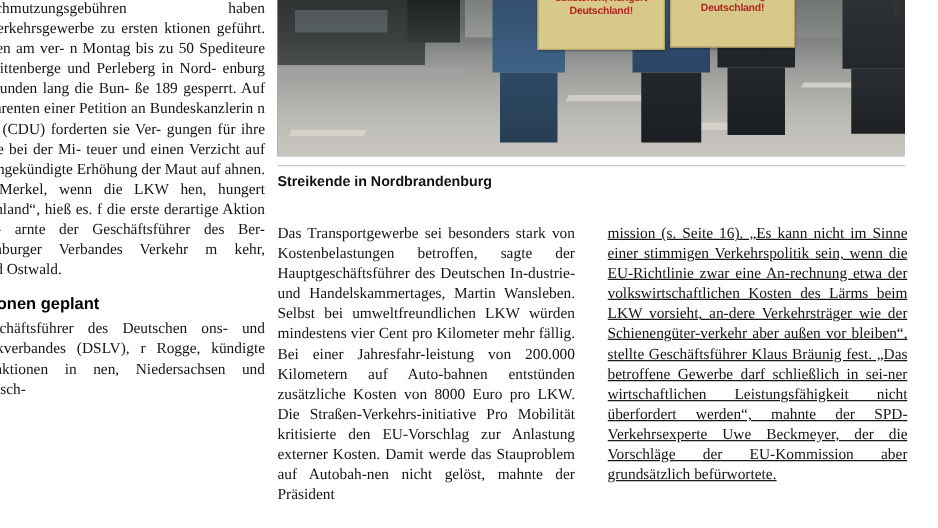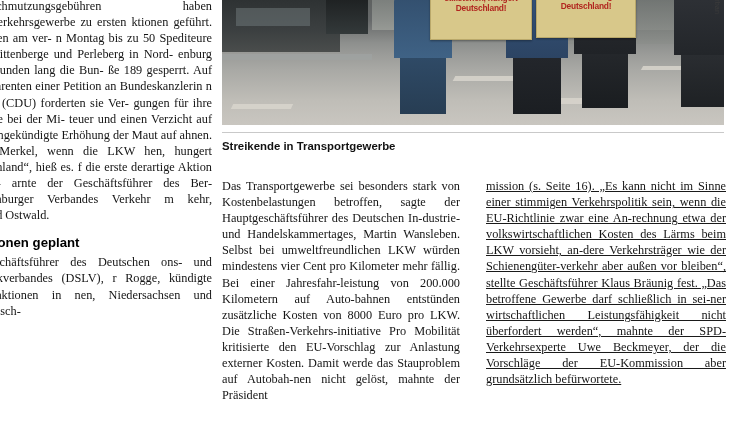--- a/index.html
+++ b/index.html
@@ -255,21 +255,21 @@
     </div>
 
     <div class="sign" style="left:208px; top:-20px; width:94px; height:54px; font-size:8.4px; padding:4px 3px 0 3px;">Wenn die LKW's stillstehen, hungert Deutschland!</div>
 
     <div class="sign" style="left:314px; top:-22px; width:92px; height:54px; font-size:8.4px; padding:4px 3px 0 3px;">Wenn die LKW's stillstehen, hungert Deutschland!</div>
 
     <div class="credit">dpa/Michael Urban</div>
   </div>
 
   <div class="cap-rule"></div>
-  <div class="caption">Streikende in Transportgewerbe</div>
+  <div class="caption">Streikende in Nordbrandenburg</div>
 
   <div class="col" id="col-mid">
     <p>Das Transportgewerbe sei besonders stark von Kostenbelastungen betroffen, sagte der Hauptgeschäftsführer des Deutschen In-dustrie- und Handelskammertages, Martin Wansleben. Selbst bei umweltfreundlichen LKW würden mindestens vier Cent pro Kilometer mehr fällig. Bei einer Jahresfahr-leistung von 200.000 Kilometern auf Auto-bahnen entstünden zusätzliche Kosten von 8000 Euro pro LKW. Die Straßen-Verkehrs-initiative Pro Mobilität kritisierte den EU-Vorschlag zur Anlastung externer Kosten. Damit werde das Stauproblem auf Autobah-nen nicht gelöst, mahnte der Präsident</p>
   </div>
 
   <div class="col" id="col-right">
     <p>mission (s. Seite 16). „Es kann nicht im Sinne einer stimmigen Verkehrspolitik sein, wenn die EU-Richtlinie zwar eine An-rechnung etwa der volkswirtschaftlichen Kosten des Lärms beim LKW vorsieht, an-dere Verkehrsträger wie der Schienengüter-verkehr aber außen vor bleiben“, stellte Geschäftsführer Klaus Bräunig fest. „Das betroffene Gewerbe darf schließlich in sei-ner wirtschaftlichen Leistungsfähigkeit nicht überfordert werden“, mahnte der SPD-Verkehrsexperte Uwe Beckmeyer, der die Vorschläge der EU-Kommission aber grundsätzlich befürwortete.</p>
   </div>
 
 </div>

